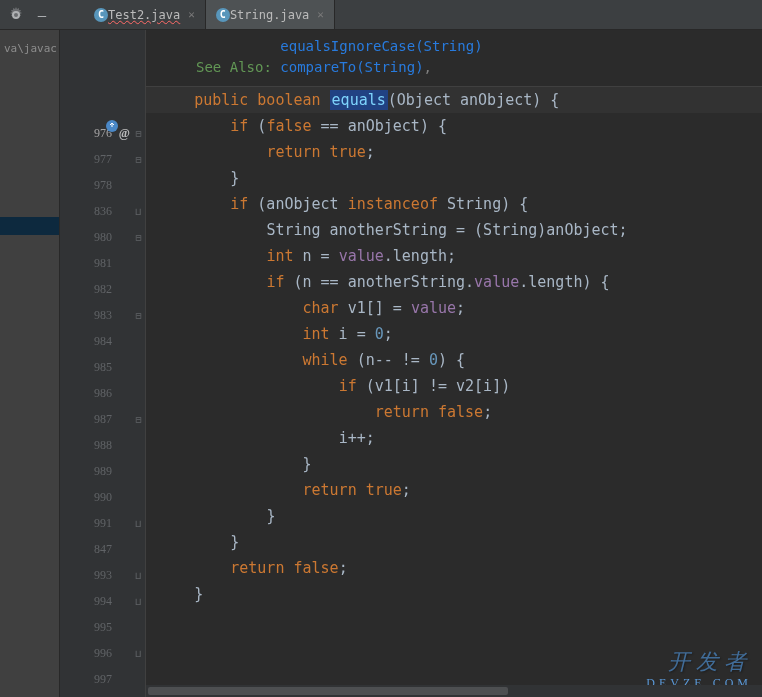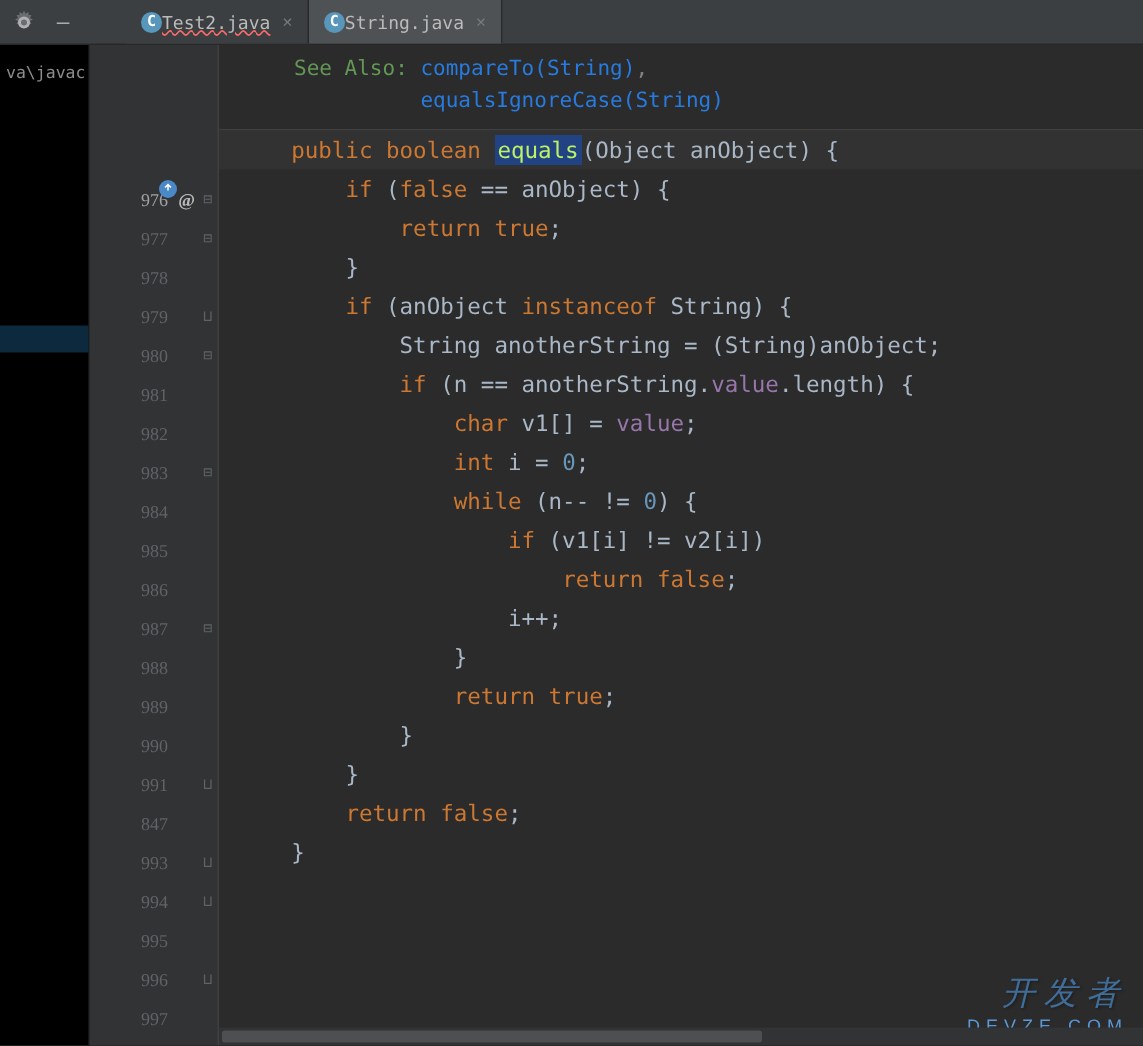--- a/index.html
+++ b/index.html
@@ -71,21 +71,21 @@
   color: #7a7a7a;
   font-size: 11px;
   cursor: pointer;
 }
 .main {
   display: flex;
   height: calc(100% - 30px);
 }
 .sidebar {
   width: 60px;
-  background: #000000;
+  background: #404040;
   font-size: 11px;
   color: #8c8c8c;
   padding-top: 10px;
   border-right: 1px solid #282828;
 }
 .sidebar-text {
   padding: 2px 4px;
   white-space: nowrap;
   overflow: hidden;
 }
@@ -179,42 +179,42 @@
 .hl-box {
   background: #214283;
   padding: 1px 2px;
 }
 .kw { color: #cc7832; }
 .num { color: #6897bb; }
 .field { color: #9876aa; }
 .doc-kw { color: #629755; }
 .doc-link { color: #287bde; }
 .comment { color: #808080; }
-.method-def { color: #bef264; margin-top: 26px; }
+.method-def { color: #7dd3fc; margin-top: 26px; }
 .watermark {
   position: absolute;
   bottom: 20px;
   right: 10px;
   font-size: 22px;
   color: #4a88c7;
   opacity: 0.7;
   font-family: Liberation Serif, serif;
   font-style: italic;
   letter-spacing: 6px;
   text-shadow: 1px 1px 2px rgba(0,0,0,0.5);
   margin-left: 36px;
 }
 .watermark-sub {
   position: absolute;
   bottom: 6px;
   right: 10px;
   font-size: 12px;
   color: #5a98d7;
   letter-spacing: 4px;
-  font-family: Liberation Sans, sans-serif;
+  font-family: Liberation Serif, serif;
   text-align: center;
 }
 .scrollbar-h {
   position: absolute;
   bottom: 0;
   left: 86px;
   right: 0;
   height: 12px;
   background: #313335;
 }
@@ -265,21 +265,21 @@
               <svg width="8" height="8" viewBox="0 0 8 8">
                 <circle cx="4" cy="4" r="3" fill="#4a88c7"></circle>
                 <path d="M4 1v4M2 3l2-2 2 2" stroke="#fff" stroke-width="1" fill="none"></path>
               </svg>
             </span>
           <span class="at-icon">@</span>
         </span>
       </div>
       <div class="line-num">977</div>
       <div class="line-num">978</div>
-      <div class="line-num">979</div>
+      <div class="line-num">836</div>
       <div class="line-num">980</div>
       <div class="line-num">981</div>
       <div class="line-num">982</div>
       <div class="line-num">983</div>
       <div class="line-num">984</div>
       <div class="line-num">985</div>
       <div class="line-num">986</div>
       <div class="line-num">987</div>
       <div class="line-num">988</div>
       <div class="line-num">989</div>
@@ -313,30 +313,31 @@
       <div class="fold-mark"></div>
       <div class="fold-mark">⊔</div>
       <div class="fold-mark">⊔</div>
       <div class="fold-mark"></div>
       <div class="fold-mark">⊔</div>
       <div class="fold-mark"></div>
     </div>
 
     <div class="code">
       <div class="doc-block">
+        <div class="doc-line">&nbsp;&nbsp;&nbsp;&nbsp;&nbsp;&nbsp;&nbsp;&nbsp;&nbsp;&nbsp;<span class="doc-link">equalsIgnoreCase(String)</span></div>
         <div class="doc-line"><span class="doc-kw">See Also:</span> <span class="doc-link">compareTo(String)</span><span class="comment">,</span></div>
-        <div class="doc-line">&nbsp;&nbsp;&nbsp;&nbsp;&nbsp;&nbsp;&nbsp;&nbsp;&nbsp;&nbsp;<span class="doc-link">equalsIgnoreCase(String)</span></div>
       </div>
 
       <div class="code-line hl">    <span class="kw">public</span> <span class="kw">boolean</span> <span class="method-def hl-box">equals</span><span>(Object anObject) {</span></div>
       <div class="code-line">        <span class="kw">if</span> (<span class="kw">false</span><span> == anObject) {</span></div>
       <div class="code-line">            <span class="kw">return</span> <span class="kw">true</span><span>;</span></div>
       <div class="code-line">        <span>}</span></div>
       <div class="code-line">        <span class="kw">if</span><span> (anObject </span><span class="kw">instanceof</span><span> String) {</span></div>
       <div class="code-line">            <span>String anotherString = (String)anObject;</span></div>
+      <div class="code-line">            <span class="kw">int</span><span> n = </span><span class="field">value</span><span>.length;</span></div>
       <div class="code-line">            <span class="kw">if</span><span> (n == anotherString.</span><span class="field">value</span><span>.length) {</span></div>
       <div class="code-line">                <span class="kw">char</span><span> v1[] = </span><span class="field">value</span><span>;</span></div>
       <div class="code-line">                <span class="kw">int</span><span> i = </span><span class="num">0</span><span>;</span></div>
       <div class="code-line">                <span class="kw">while</span><span> (n-- != </span><span class="num">0</span><span>) {</span></div>
       <div class="code-line">                    <span class="kw">if</span><span> (v1[i] != v2[i])</span></div>
       <div class="code-line">                        <span class="kw">return</span> <span class="kw">false</span><span>;</span></div>
       <div class="code-line">                    <span>i++;</span></div>
       <div class="code-line">                <span>}</span></div>
       <div class="code-line">                <span class="kw">return</span> <span class="kw">true</span><span>;</span></div>
       <div class="code-line">            <span>}</span></div>

